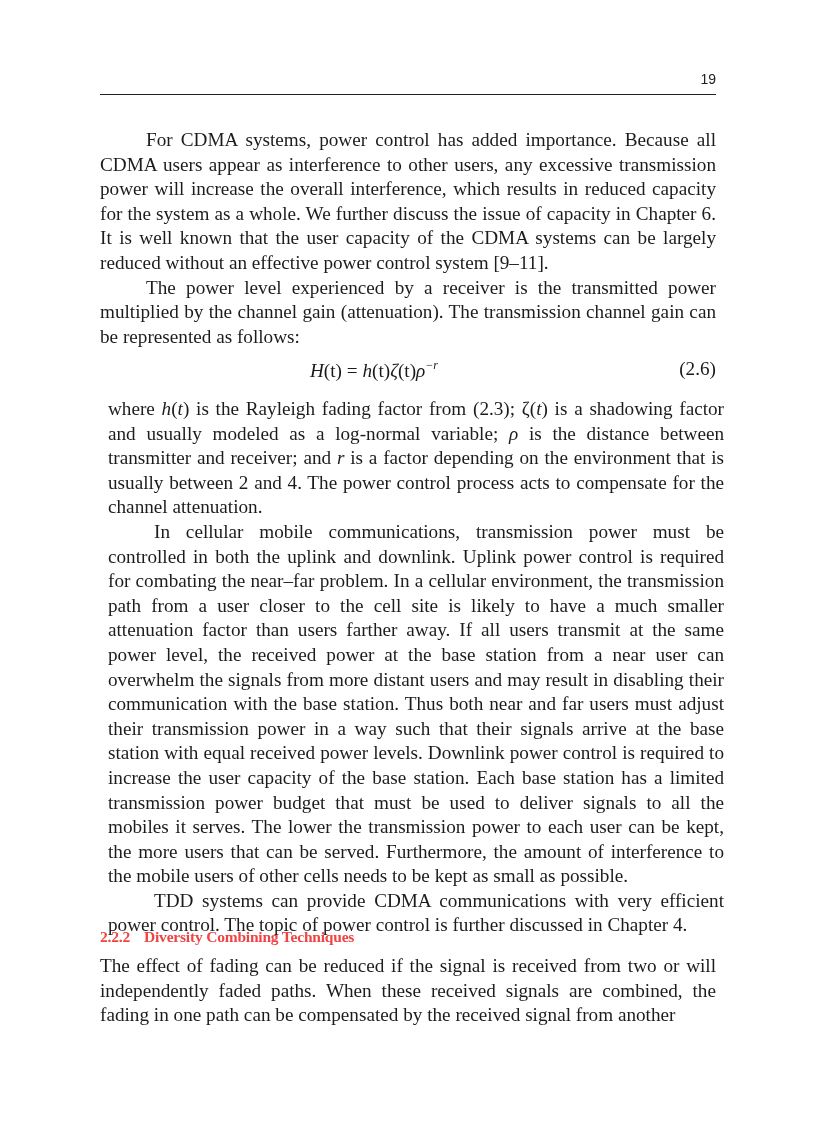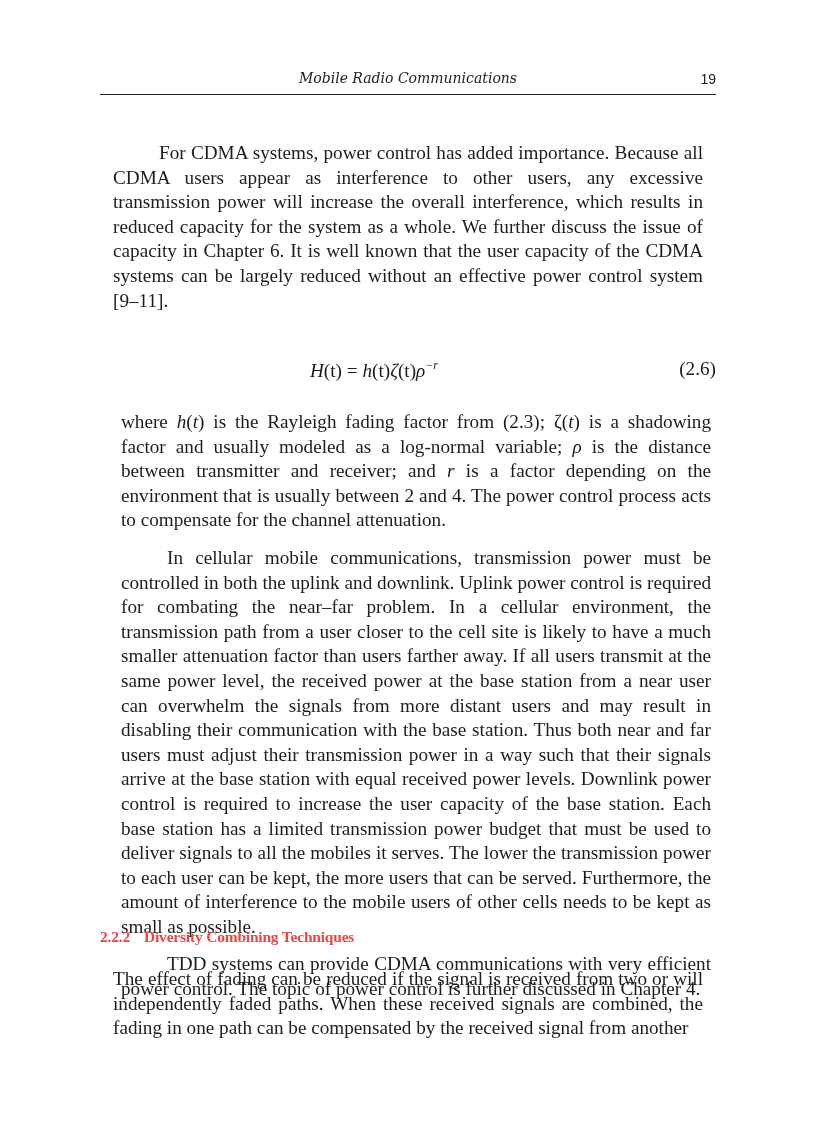--- a/index.html
+++ b/index.html
@@ -15,21 +15,21 @@
   }
   .page-number {
     position: absolute; right: 0; top: 5px;
     font-family: Liberation Sans, sans-serif; font-size: 14px; color: #222;
   }
   .body-text {
     position: absolute; left: 0; width: 616px;
     font-family: "Liberation Serif", serif; font-size: 19.2px; line-height: 24.6px;
     text-align: justify; color: #1c1c1c;
   }
-  .body-text p { margin: 13px; }
+  .body-text p { margin: 0; }
   .indent { text-indent: 46px; }
   #block1 { top: 128px; }
   #block3 { top: 954px; }
   .equation-row {
     position: absolute; top: 358px; left: 0; width: 616px; height: 28px;
     font-family: "Liberation Serif", serif; font-size: 19.2px;
   }
   .equation {
     position: absolute; left: 210px; top: 0; font-style: italic; white-space: nowrap;
   }
@@ -44,26 +44,26 @@
   }
   .section-number { display: inline-block; width: 44px; }
   i { font-style: italic; }
 </style>
 </head>
 <body>
 
 <div class="page">
 
   <div class="running-head">
-    <div class="running-title">Mobile Radio Communications</div>
     <div class="page-number">19</div>
   </div>
 
   <div class="body-text" id="block1">
     <p class="indent">For CDMA systems, power control has added importance. Because all CDMA users appear as interference to other users, any excessive transmission power will increase the overall interference, which results in reduced capacity for the system as a whole. We further discuss the issue of capacity in Chapter 6. It is well known that the user capacity of the CDMA systems can be largely reduced without an effective power control system [9–11].</p>
+    <p class="indent">The power level experienced by a receiver is the transmitted power multiplied by the channel gain (attenuation). The transmission channel gain can be represented as follows:</p>
   </div>
 
   <div class="equation-row">
     <span class="equation">
       <span>H</span><span class="up">(t)</span><span class="up"> = </span><span>h</span><span class="up">(t)</span><span>ζ</span><span class="up">(t)</span><span>ρ</span><sup>−r</sup>
     </span>
     <span class="eq-number">(2.6)</span>
   </div>
 
   <div class="body-text where-line">

